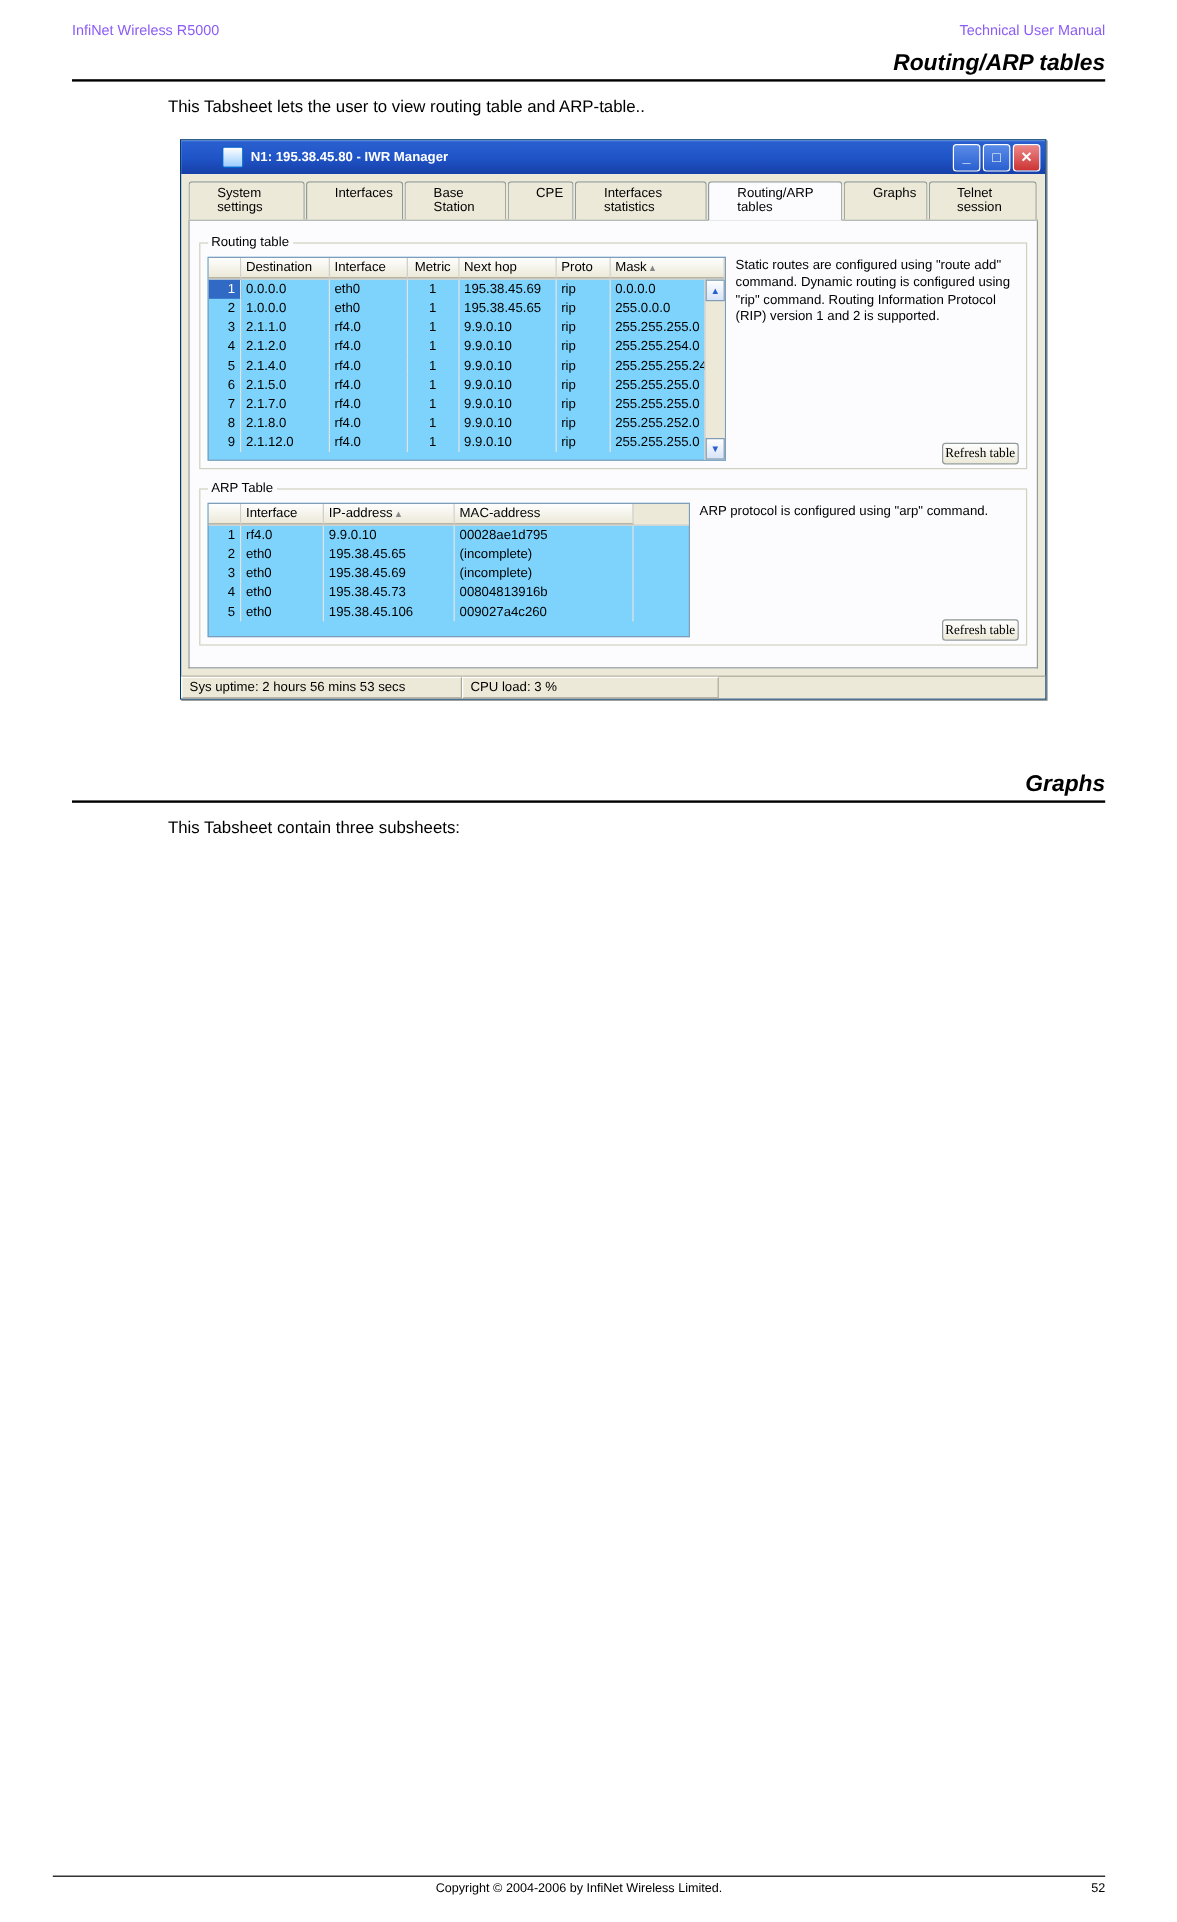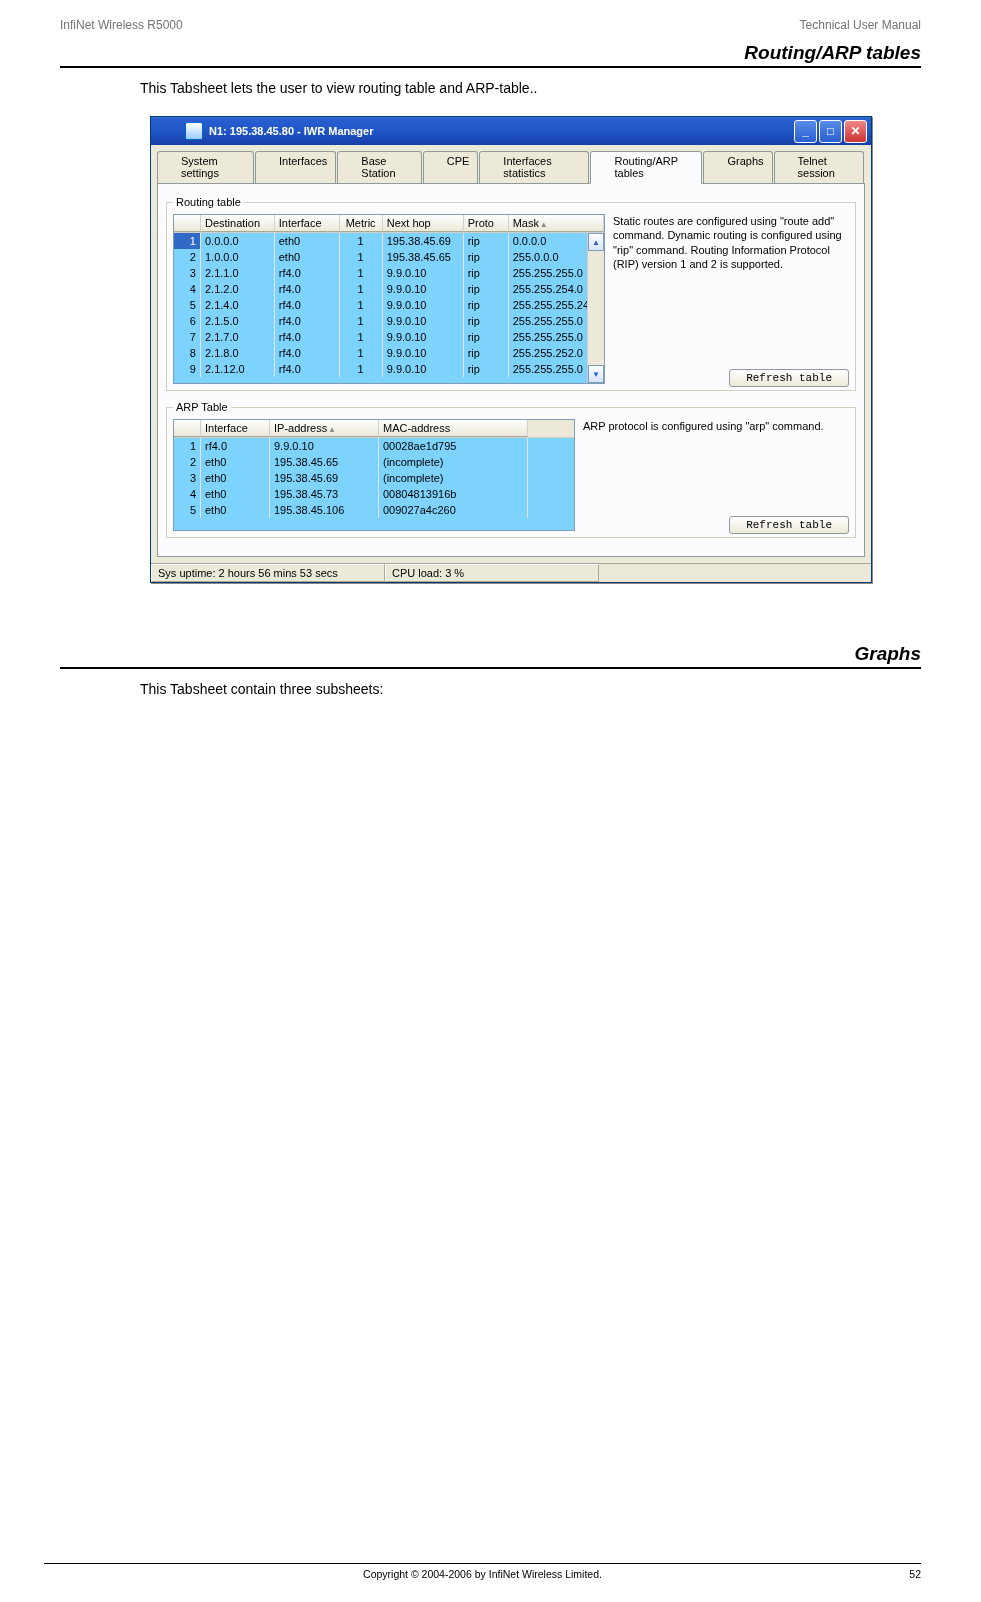--- a/index.html
+++ b/index.html
@@ -13,21 +13,21 @@
   .page {
     padding: 18px 60px 40px 60px;
     box-sizing: border-box;
     position: relative;
     min-height: 1602px;
   }
   .header-row {
     display: flex;
     justify-content: space-between;
     font-size: 12px;
-    color: #737373;
+    color: #8b5cf6;
   }
   .section-title {
     text-align: right;
     font-style: italic;
     font-weight: bold;
     font-size: 19px;
     margin-top: 10px;
     border-bottom: 2px solid #000;
     padding-bottom: 2px;
   }
@@ -173,22 +173,22 @@
   .side-text {
     font-size: 11px;
     line-height: 1.3;
     color: #000;
     flex: 1;
   }
   .btn {
     background: linear-gradient(#fefefe,#ece9d8);
     border: 1px solid #919b9c;
     border-radius: 3px;
-    padding: 2px 16px;
-    font-family: Liberation Mono, monospace;
+    padding: 2px 2px;
+    font-family: Liberation Serif, serif;
     font-size: 11px;
     min-width: 72px;
     text-align: center;
   }
   .bottom-btns {
     display: flex;
     justify-content: flex-end;
     gap: 8px;
     padding: 6px 4px 2px 4px;
   }

